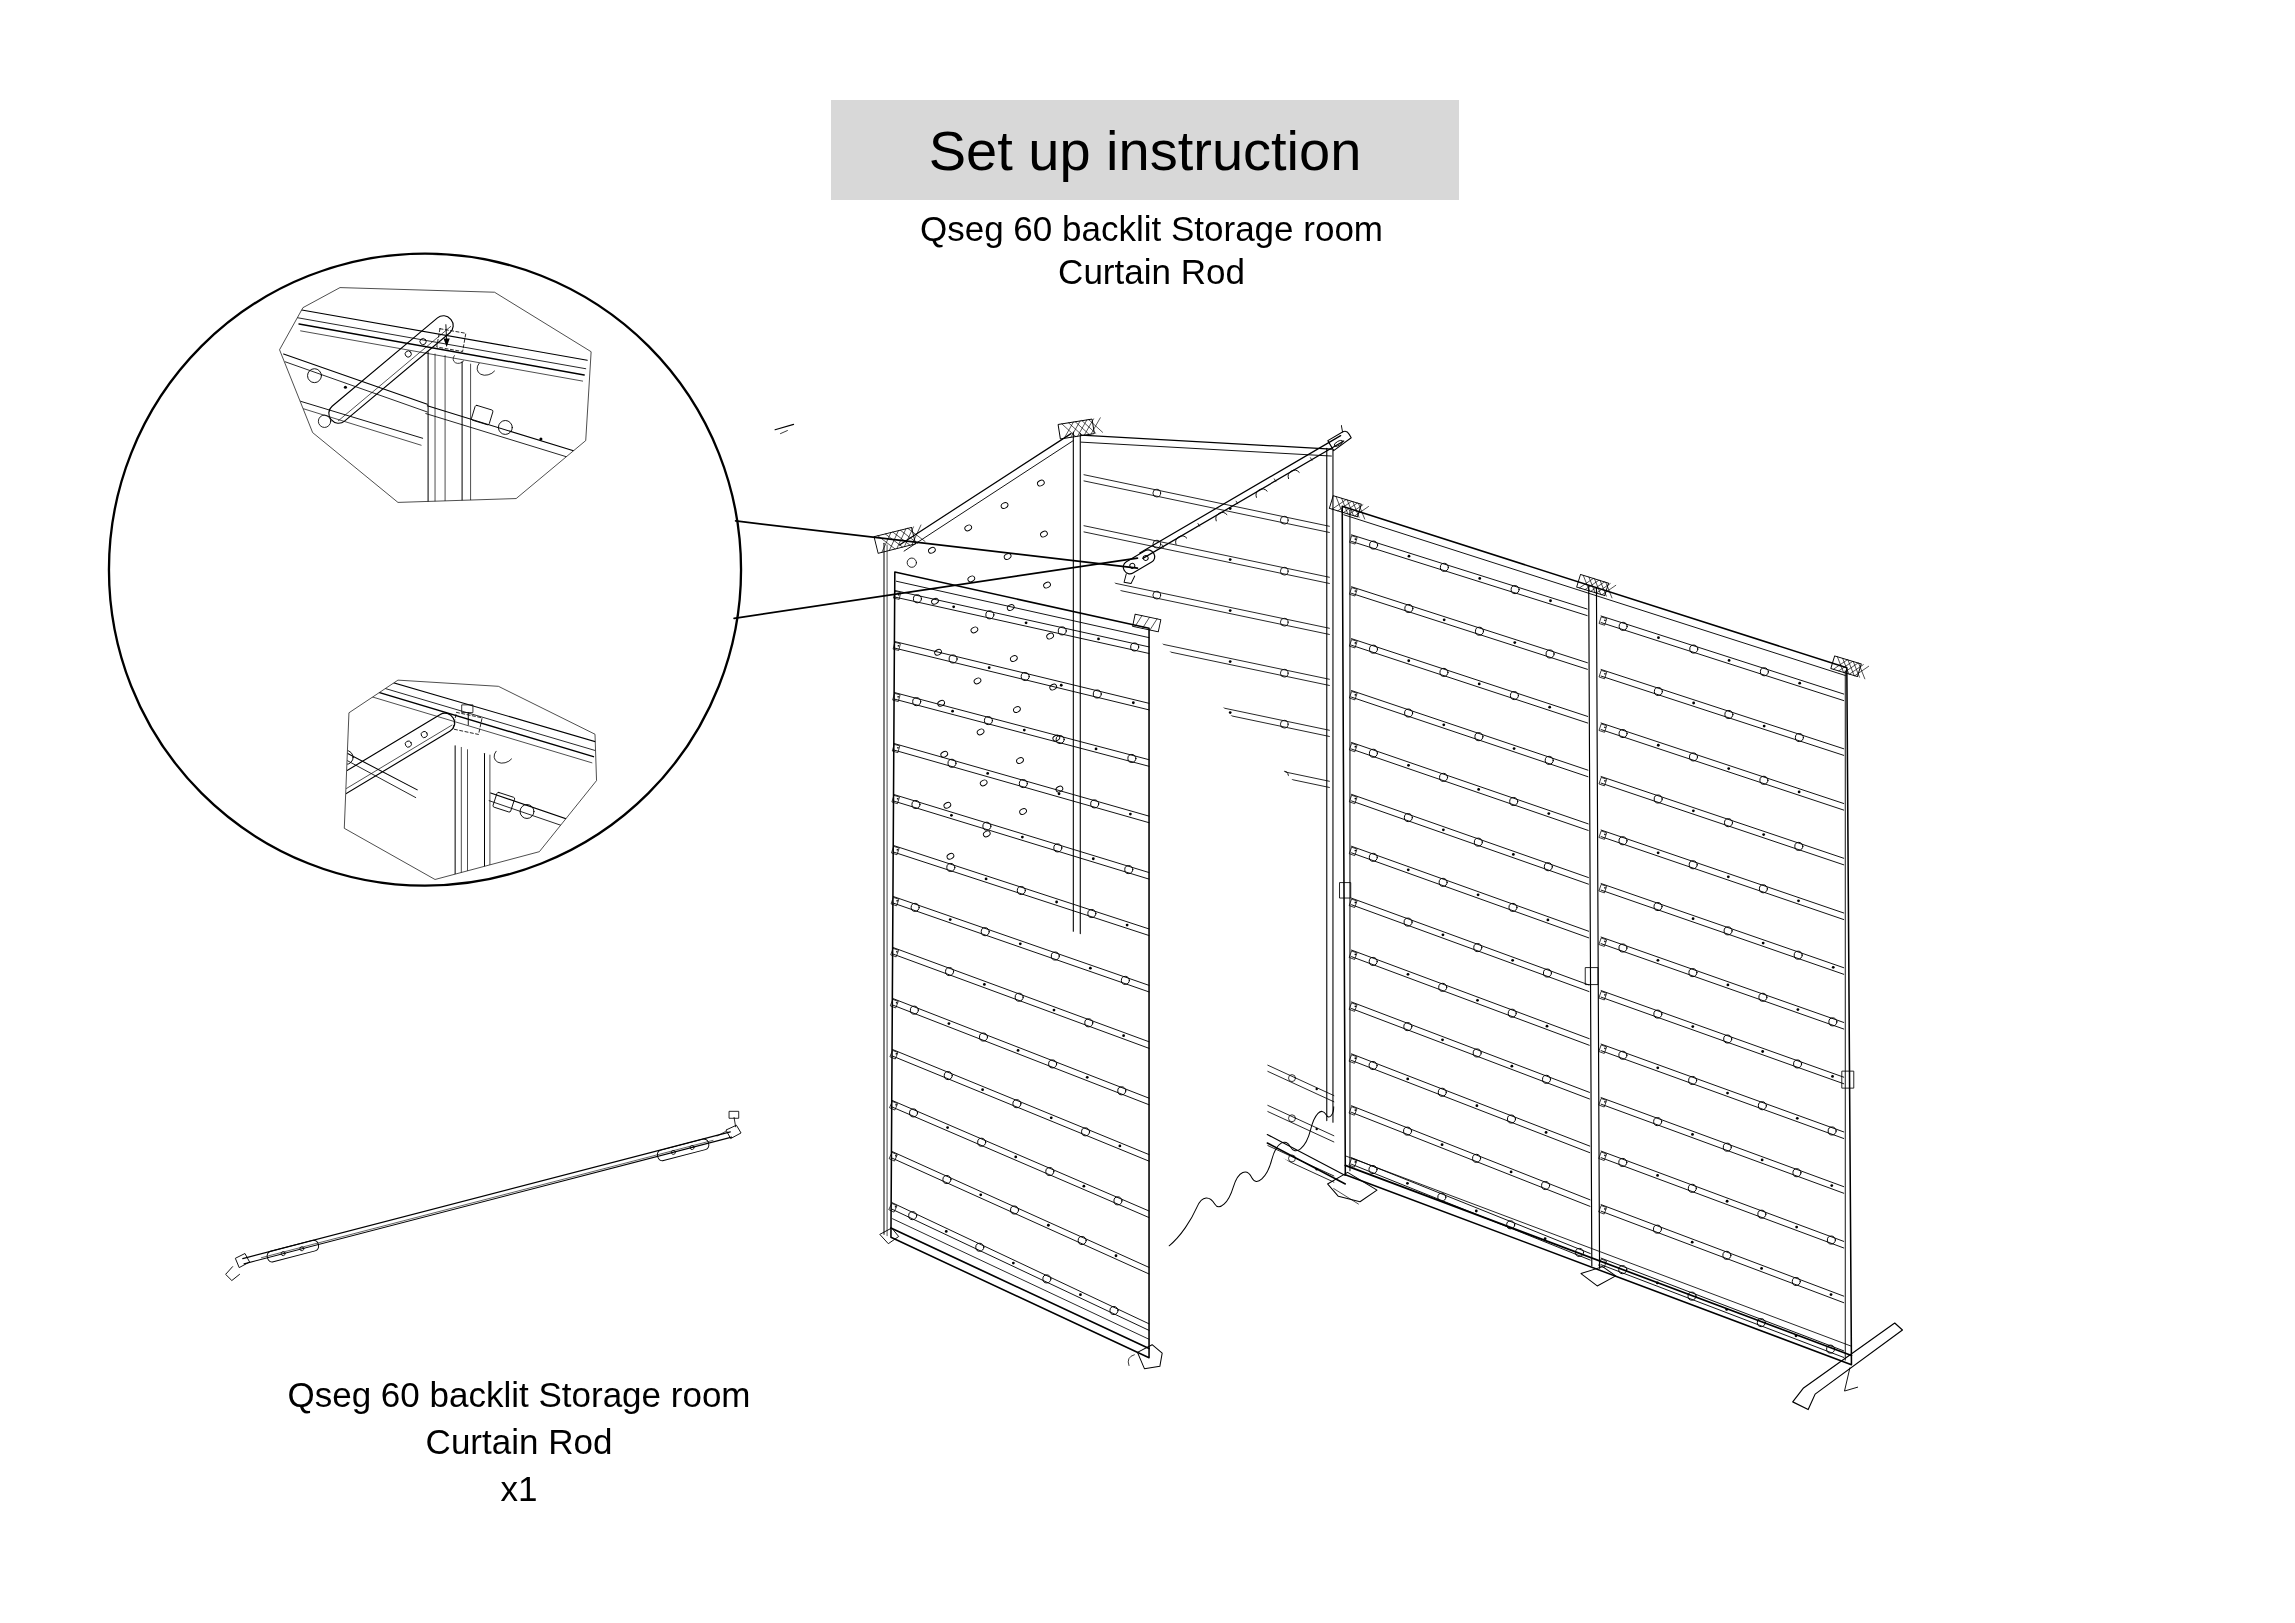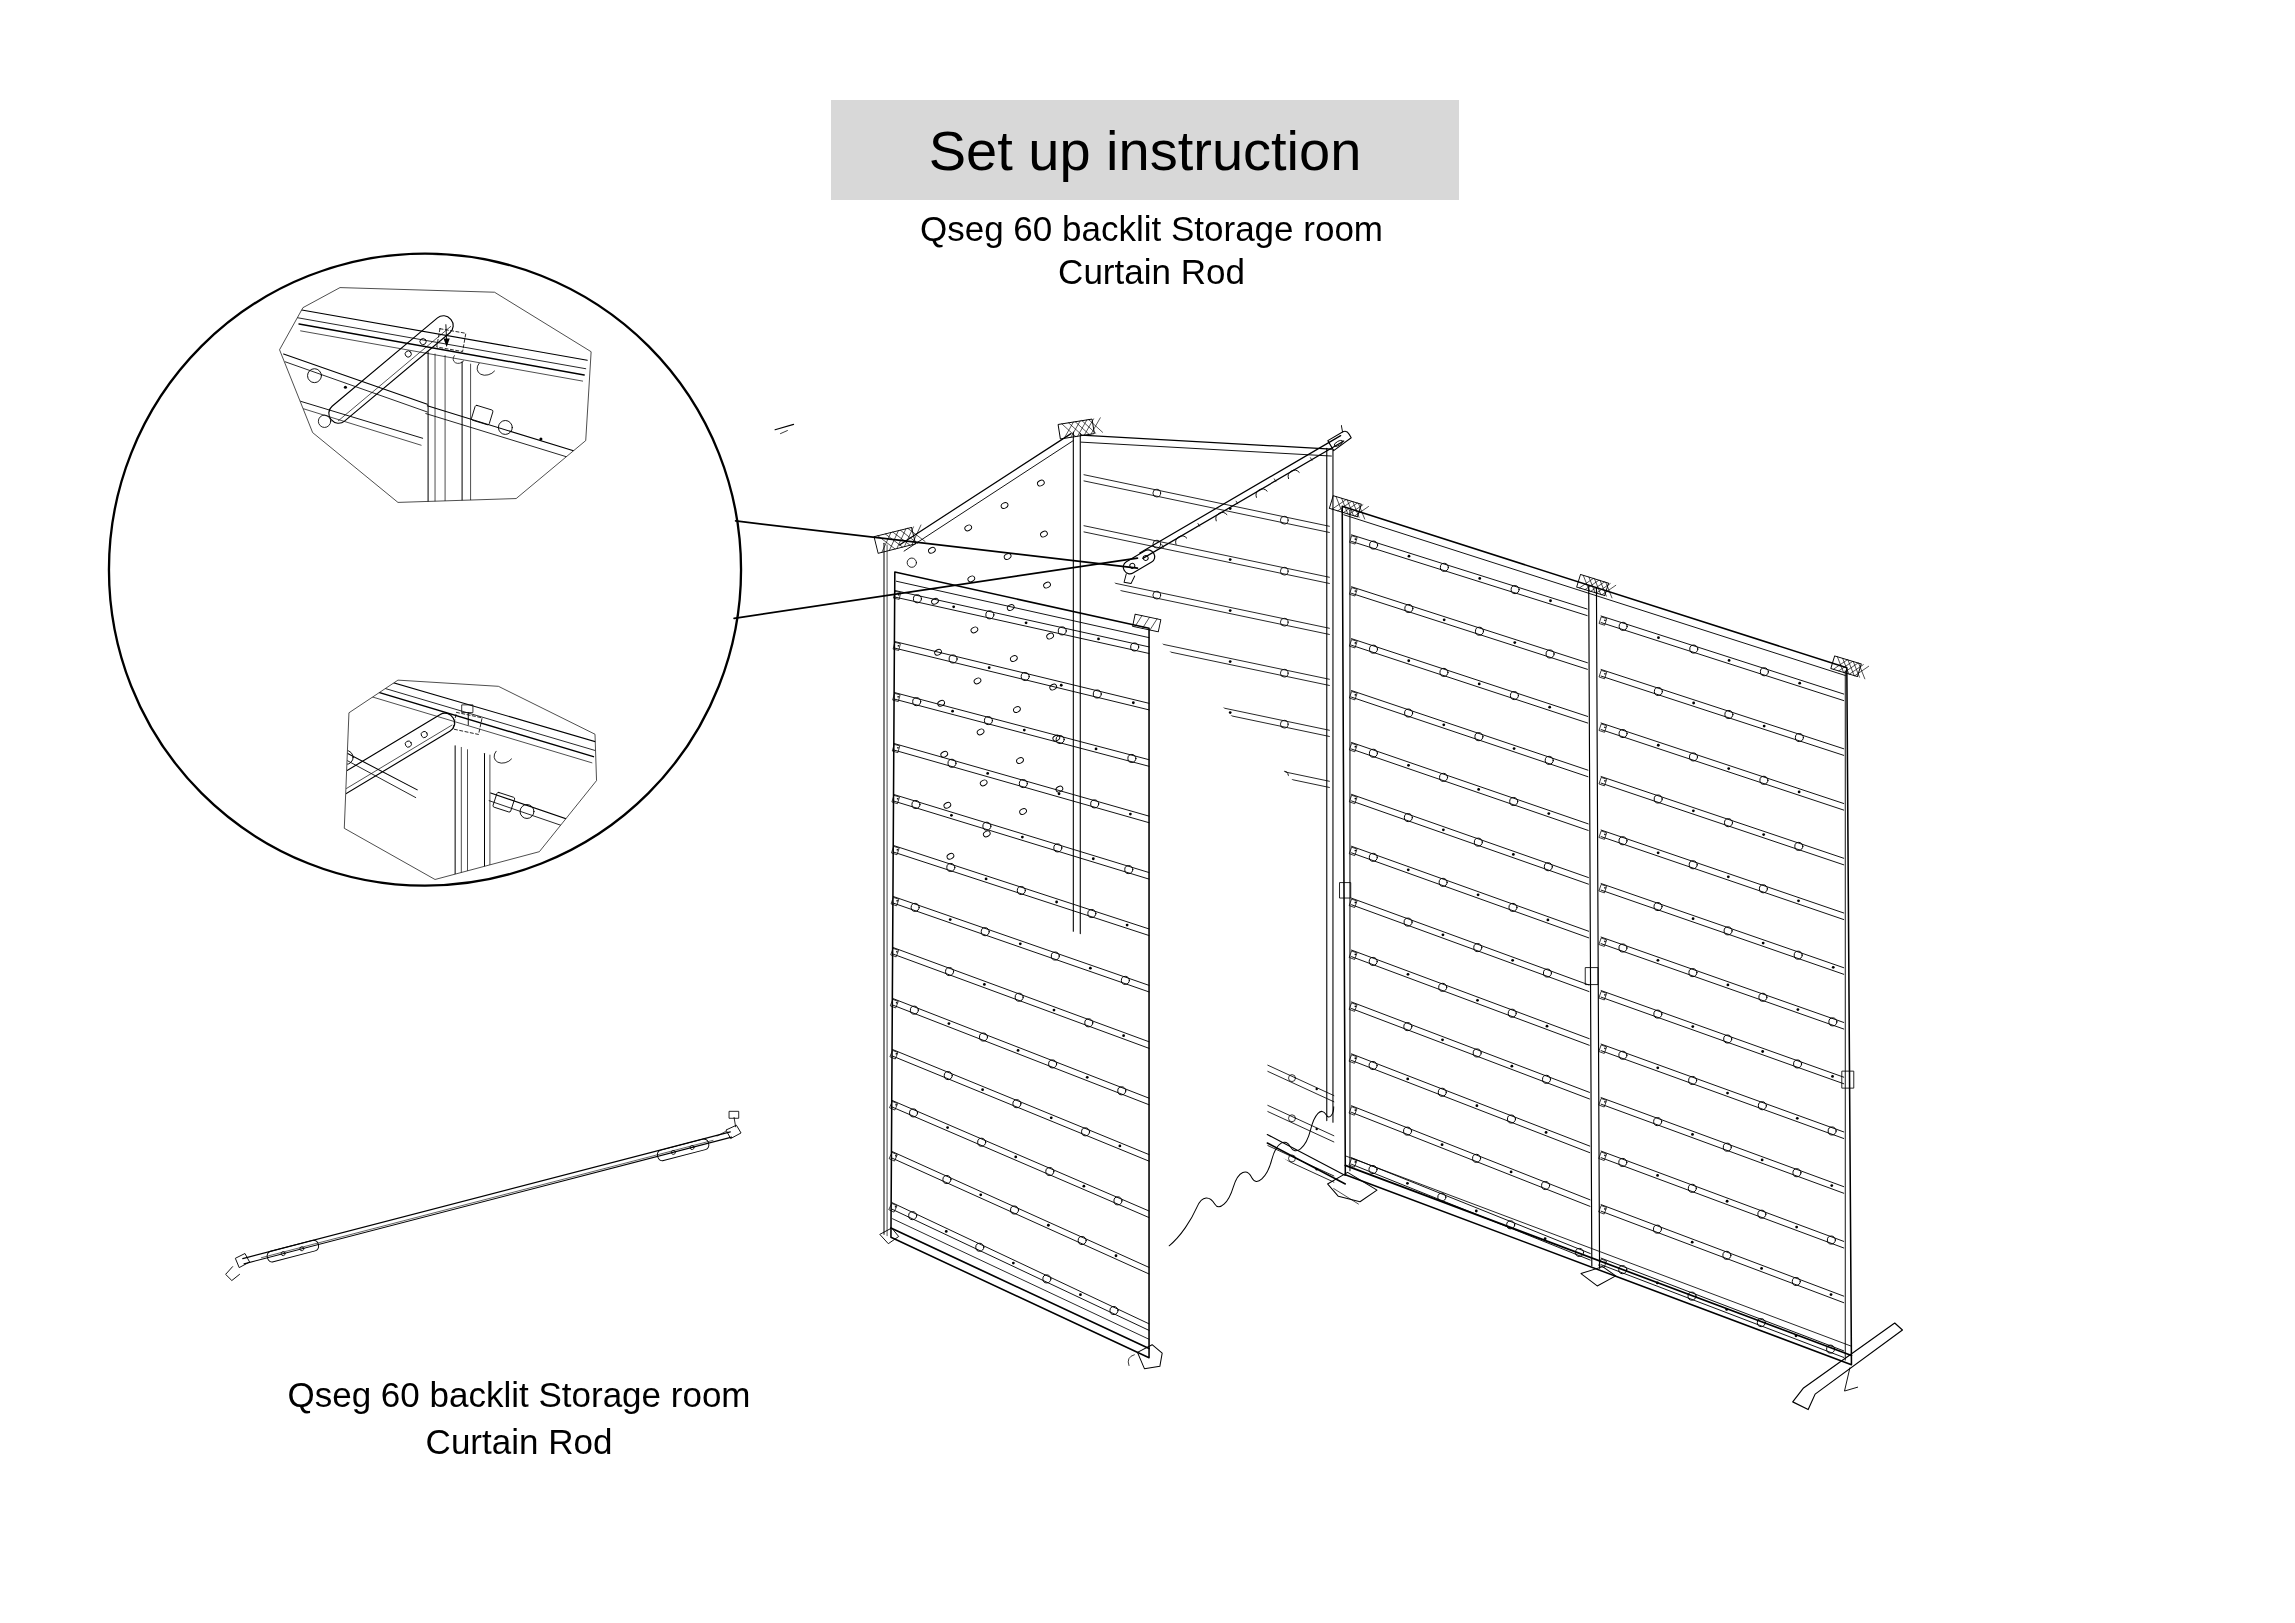--- a/index.html
+++ b/index.html
@@ -753,16 +753,17 @@
   </div>
 
   <div class="subtitle">
     <div>Qseg 60 backlit Storage room</div>
     <div>Curtain Rod</div>
   </div>
 
   <div class="part-label">
     <div>Qseg 60 backlit Storage room</div>
     <div>Curtain Rod</div>
+    <div>x1</div>
   </div>
 
 </div>
 
 
 </body></html>

